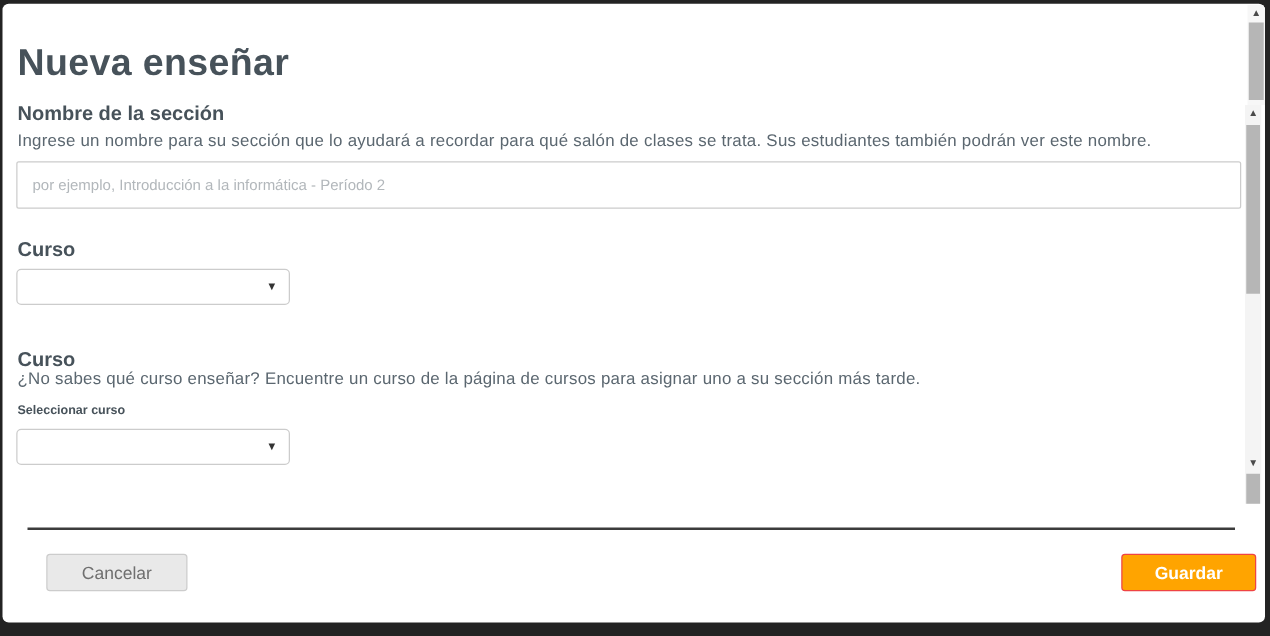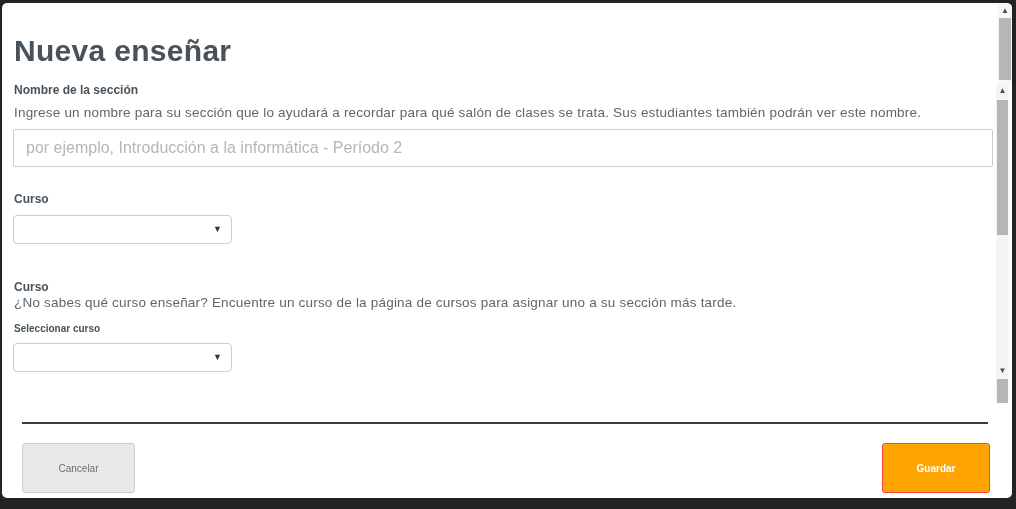--- a/index.html
+++ b/index.html
@@ -11,57 +11,57 @@
   .modal{
     position:absolute;left:2px;top:3px;right:4px;bottom:11px;
     background:#ffffff;border-radius:5px;overflow:hidden;
   }
   .title{
     position:absolute;left:12px;top:31px;
     font-size:30px;font-weight:bold;color:#47525a;letter-spacing:.3px;
   }
   .field-label{
     position:absolute;left:12px;
-    font-size:12px;font-weight:bold;color:#47525a;
+    font-size:16px;font-weight:bold;color:#47525a;
   }
   .help-text{
     position:absolute;left:12px;
     font-size:13.5px;color:#5b6770;letter-spacing:.2px;
   }
   .sub-label{
     position:absolute;left:12px;top:320px;
     font-size:10px;font-weight:bold;color:#47525a;
   }
   .name-input{
     position:absolute;left:11px;top:126px;width:980px;height:38px;
     box-sizing:border-box;border:1px solid #cccccc;border-radius:2px;
     font-family:"Liberation Sans","DejaVu Sans",sans-serif;
-    font-size:16px;color:#47525a;padding:0 12px;outline:none;
+    font-size:12px;color:#47525a;padding:0 12px;outline:none;
   }
   .name-input::placeholder{color:#b2b7bb;opacity:1;}
   .select-box{
     position:absolute;left:11px;width:219px;height:29px;
     box-sizing:border-box;border:1px solid #cccccc;border-radius:4px;
     background:#ffffff;cursor:pointer;
   }
   .select-box .caret{
     position:absolute;right:9px;top:50%;transform:translateY(-54%);
     font-size:9px;color:#333333;line-height:1;
   }
   .select-box .sel-val{
     position:absolute;left:8px;top:6px;font-size:13px;color:#47525a;
   }
   .divider{
     position:absolute;left:20px;top:419px;width:966px;height:2px;
     background:#3c3c3c;
   }
   .btn{
-    position:absolute;top:440px;height:50px;box-sizing:border-box;
+    position:absolute;top:440px;height:30px;box-sizing:border-box;
     font-family:"Liberation Sans","DejaVu Sans",sans-serif;
-    font-size:10px;border-radius:3px;cursor:pointer;
+    font-size:14px;border-radius:3px;cursor:pointer;margin-left:15px;
   }
   .btn-cancel{
     left:20px;width:113px;
     background:#e9e9e9;border:1px solid #cccccc;color:#6f6f6f;
   }
   .btn-save{
     left:880px;width:108px;
     background:var(--accent,#ffa400);border:1px solid #ef4444;
     color:#ffffff;font-weight:bold;
   }

